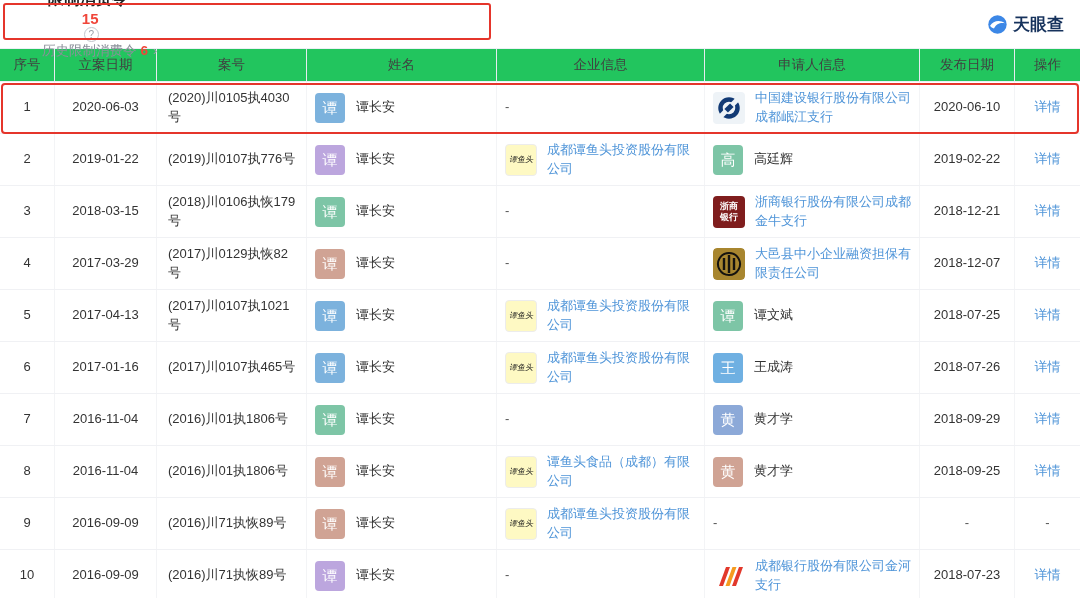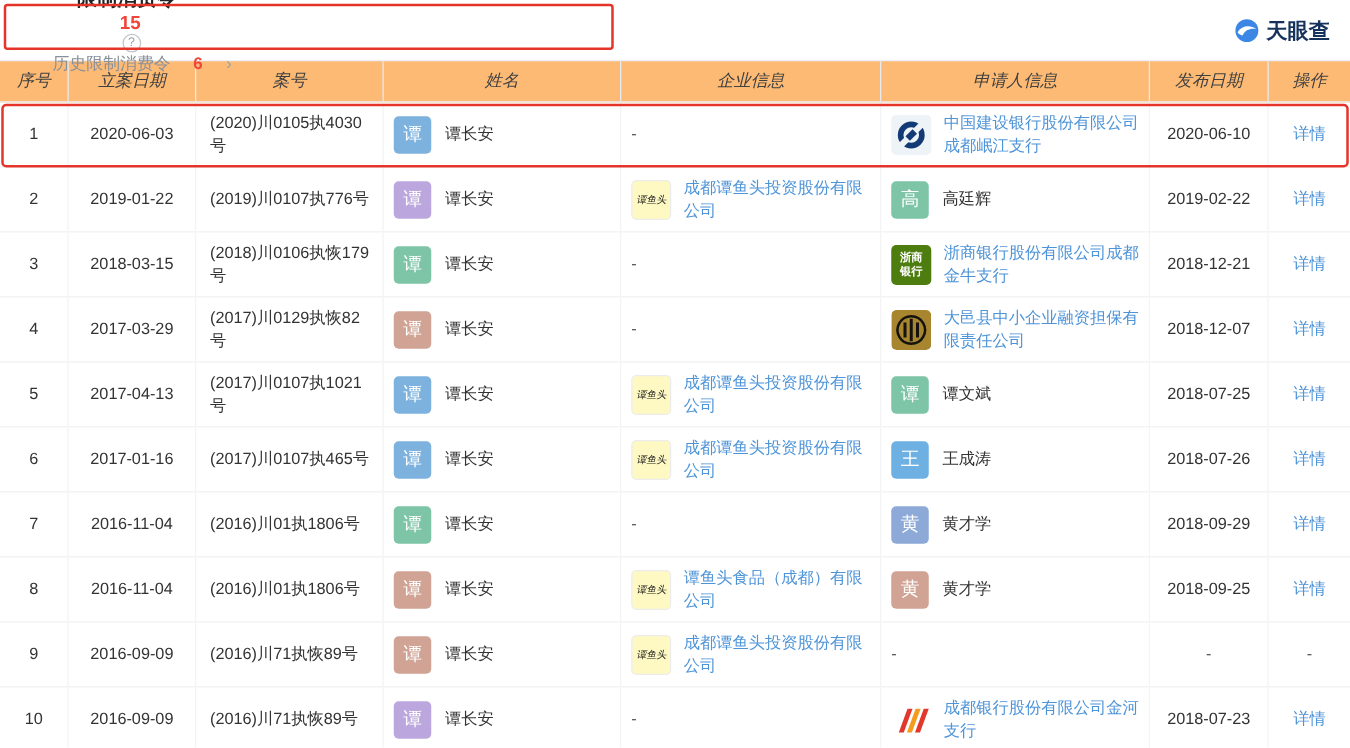--- a/index.html
+++ b/index.html
@@ -9,36 +9,36 @@
   
   .topbar { position:relative; height:48px; display:flex; align-items:center;
     justify-content:space-between; padding:0 16px 0 10px; }
   .title-wrap { display:flex; align-items:center; padding-left:8px;flex-direction:column; }
   .page-title { font-size:16px; font-weight:bold; color:#222; }
   .count { color:#f0463a; font-weight:bold; font-size:15px; margin-left:5px; }
   .help { margin-left:7px; width:15px; height:15px; border:1px solid #c2c6cc;
     border-radius:50%; color:#9aa0a8; font-size:10px; display:inline-flex;
     align-items:center; justify-content:center; cursor:pointer; }
   .history { margin-left:24px; color:#8a9099; font-size:13.5px;
-    display:inline-flex; align-items:center; cursor:pointer;gap:14px; }
+    display:inline-flex; align-items:center; cursor:pointer; }
   .history .count { font-size:13.5px; margin-left:4px; }
   .history .arrow { color:#9aa0a8; margin-left:5px; font-size:13px; }
   .brand { display:flex; align-items:center; gap:5px; font-size:17px;
     font-weight:bold; color:#16325c; cursor:pointer; }
 
   .annotation { position:absolute; border:2px solid #e5352b; border-radius:3px;
     pointer-events:none; z-index:5; }
   .title-box { left:3px; top:3px; width:488px; height:37px; }
 
   
   .table { width:1080px; font-size:13px; }
   .thead, .tr { display:grid;
     grid-template-columns:55px 102px 150px 190px 208px 215px 95px 65px; }
-  .thead { height:34px; background:#fdba74; border-top:1px solid #ecf0f5;
-    border-bottom:1px solid #ecf0f5;font-style:italic; }
+  .thead { height:34px; background:#22c55e; border-top:1px solid #ecf0f5;
+    border-bottom:1px solid #ecf0f5; }
   .th { display:flex; align-items:center; justify-content:center; color:#404040;
     font-size:13.5px; border-right:1px solid #e6ebf1; }
   .th:last-child { border-right:none; }
   .tr { height:52px; border-bottom:1px solid #f0f1f4; position:relative; }
   .tr.highlighted::after { content:""; position:absolute; left:1px; right:1px;
     top:1px; bottom:-1px; border:2px solid #e5352b; border-radius:4px;
     pointer-events:none; z-index:5; }
   .td { display:flex; align-items:center; padding:0 8px; height:100%;
     border-right:1px solid #f3f4f6; line-height:1.45; }
   .td:last-child { border-right:none; }
@@ -49,21 +49,21 @@
     margin-right:11px; }
   .plain { color:#333; }
   .dash { color:#555; }
   .link { color:#4e94d8; text-decoration:none; cursor:pointer; }
   .logo { width:32px; height:32px; flex:none; margin-right:10px; border-radius:4px;
     display:flex; flex-direction:column; align-items:center; justify-content:center;
     overflow:hidden; }
   .logo.tyt { background:#fef9c3; border:1px solid #ececec;
     font-family:"DejaVu Serif","Liberation Serif",serif; font-style:italic;
     font-size:8px; color:#1a1a1a; white-space:nowrap; }
-  .logo.czb { background:#4d7c0f; color:#fff; font-size:9px; line-height:1.15;
+  .logo.czb { background:#7f1d1d; color:#fff; font-size:9px; line-height:1.15;
     font-weight:bold; }
   .logo.czb i { font-style:normal; }
   .logo.ccbbox { background:#eef3f7; }
   .logo.dayi, .logo.bocd { background:transparent; }
 </style>
 </head>
 <body>
 
 <div class="topbar">
   <div class="title-wrap">

